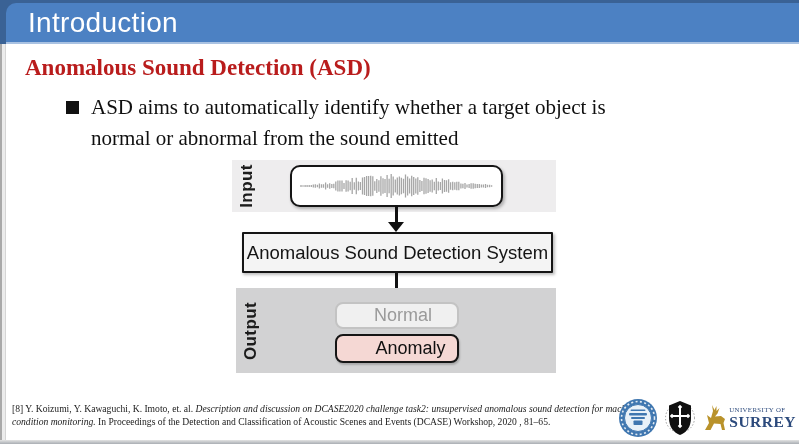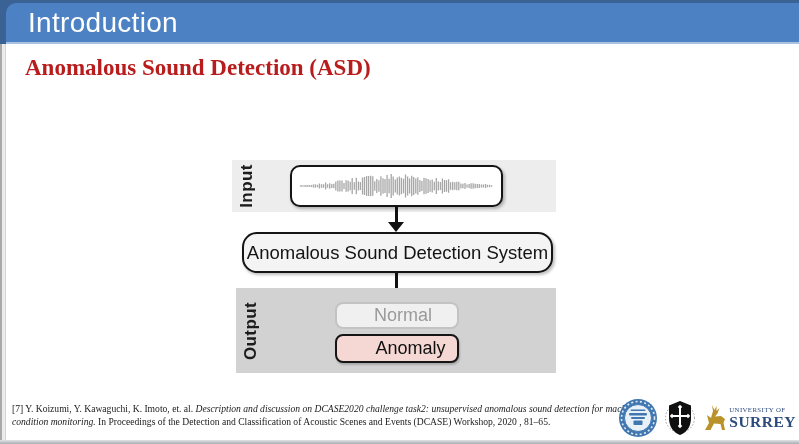--- a/index.html
+++ b/index.html
@@ -37,21 +37,21 @@
   .output-band { top:130px; height:85px; background:#d2d2d3; left:4px; width:320px; }
   .vlabel { position:absolute; left:5px; top:50%;
             transform:translateY(-50%) rotate(180deg);
             writing-mode:vertical-rl; font-size:17px; font-weight:600;
             color:#1c1c1c; letter-spacing:0.4px; }
   .wave-box { position:absolute; left:58px; top:5px; width:213px; height:42px;
               background:#ffffff; border:2.5px solid #151515; border-radius:10px;
               display:flex; align-items:center; justify-content:center;
               box-shadow:1.5px 2px 3px rgba(0,0,0,0.25); }
   .system-box { position:absolute; left:10px; top:74px; width:311px; height:41px;
-                background:#f4f4f4; border:2.5px solid #151515; border-radius:15px;
+                background:#f4f4f4; border:2.5px solid #151515; border-radius:1px;
                 display:flex; align-items:center; justify-content:center;
                 font-size:18.5px; color:#141414; white-space:nowrap;
                 box-shadow:1.5px 2px 3px rgba(0,0,0,0.25); }
   .arrow-line { position:absolute; width:3px; background:#111; left:163px; }
   .arrow-head { position:absolute; left:156px; width:0; height:0;
                 border-left:8.5px solid transparent; border-right:8.5px solid transparent;
                 border-top:10px solid #111; }
   .a1-line { top:47px; height:18px; }
   .a1-head { top:64px; }
   .a2-line { top:115px; height:20px; }
@@ -88,20 +88,27 @@
       <span class="header-title">Introduction</span>
     </div>
   </div>
   <div class="header-underline"></div>
 
   <div class="content">
     <div class="left-rail"></div>
 
     <h1 class="slide-title">Anomalous Sound Detection (ASD)</h1>
 
+    <div class="bullet-row">
+      <span class="bullet-square"></span>
+      <div class="bullet-text">
+        <div>ASD aims to automatically identify whether a target object is</div>
+        <div>normal or abnormal from the sound emitted</div>
+      </div>
+    </div>
 
     <div class="diagram">
       <div class="band input-band">
         <span class="vlabel">Input</span>
         <div class="wave-box">
           <svg id="waveform" width="196" height="30" viewBox="0 0 196 30">
               <path d="M2.0 14.0L2.0 16.0M4.0 14.2L4.0 15.8M6.1 14.1L6.1 15.9M8.1 13.9L8.1 16.1M10.2 14.0L10.2 16.0M12.3 13.9L12.3 16.1M14.3 13.5L14.3 16.5M16.3 13.2L16.3 16.8M18.4 13.8L18.4 16.2M20.4 12.5L20.4 17.5M22.5 13.3L22.5 16.7M24.5 13.2L24.5 16.8M26.6 11.4L26.6 18.6M28.6 13.2L28.6 16.8M30.7 12.2L30.7 17.8M32.8 12.9L32.8 17.1M34.8 12.7L34.8 17.3M36.8 10.6L36.8 19.4M38.9 9.4L38.9 20.6M40.9 9.4L40.9 20.6M43.0 9.4L43.0 20.6M45.0 11.9L45.0 18.1M47.1 9.3L47.1 20.7M49.1 9.6L49.1 20.4M51.2 10.8L51.2 19.2M53.2 7.0L53.2 23.0M55.3 11.2L55.3 18.8M57.3 6.8L57.3 23.2M59.4 10.4L59.4 19.6M61.4 11.0L61.4 19.0M63.5 6.5L63.5 23.5M65.5 6.1L65.5 23.9M67.6 5.1L67.6 24.9M69.6 5.1L69.6 24.9M71.7 4.8L71.7 25.2M73.8 5.2L73.8 24.8M75.8 10.3L75.8 19.7M77.8 7.9L77.8 22.1M79.9 9.2L79.9 20.8M81.9 5.2L81.9 24.8M84.0 7.3L84.0 22.7M86.0 7.9L86.0 22.1M88.1 3.9L88.1 26.1M90.1 7.7L90.1 22.3M92.2 3.1L92.2 26.9M94.2 5.6L94.2 24.4M96.3 8.5L96.3 21.5M98.3 6.4L98.3 23.6M100.4 5.5L100.4 24.5M102.4 6.8L102.4 23.2M104.5 7.8L104.5 22.2M106.5 3.5L106.5 26.5M108.6 5.5L108.6 24.5M110.6 7.5L110.6 22.5M112.7 4.8L112.7 25.2M114.7 5.9L114.7 24.1M116.8 7.5L116.8 22.5M118.8 6.3L118.8 23.7M120.9 8.9L120.9 21.1M122.9 10.1L122.9 19.9M125.0 6.7L125.0 23.3M127.0 7.3L127.0 22.7M129.1 8.0L129.1 22.0M131.1 9.2L131.1 20.8M133.2 8.4L133.2 21.6M135.3 10.8L135.3 19.2M137.3 7.0L137.3 23.0M139.3 10.4L139.3 19.6M141.4 11.0L141.4 19.0M143.4 7.5L143.4 22.5M145.5 9.1L145.5 20.9M147.5 9.3L147.5 20.7M149.6 8.2L149.6 21.8M151.6 11.3L151.6 18.7M153.7 10.7L153.7 19.3M155.8 11.2L155.8 18.8M157.8 10.7L157.8 19.3M159.8 10.8L159.8 19.2M161.9 12.4L161.9 17.6M163.9 12.7L163.9 17.3M166.0 11.9L166.0 18.1M168.0 13.4L168.0 16.6M170.1 13.0L170.1 17.0M172.1 12.2L172.1 17.8M174.2 12.2L174.2 17.8M176.2 12.8L176.2 17.2M178.3 13.0L178.3 17.0M180.3 12.9L180.3 17.1M182.4 13.4L182.4 16.6M184.4 13.5L184.4 16.5M186.5 13.1L186.5 16.9M188.5 13.8L188.5 16.2M190.6 13.7L190.6 16.3M192.6 14.2L192.6 15.8" stroke="#a6a6a6" stroke-width="1.3" fill="none"></path>
             </svg>
         </div>
       </div>
@@ -117,21 +124,21 @@
       <div class="arrow-head a2-head"></div>
 
       <div class="band output-band">
         <span class="vlabel">Output</span>
         <div class="normal-box">Normal</div>
         <div class="anomaly-box">Anomaly</div>
       </div>
     </div>
 
     <div class="citation">
-      <span>[7] Y. Koizumi, Y. Kawaguchi, K. Imoto, et. al. </span><i>Description and discussion on DCASE2020 challenge task2: unsupervised anomalous sound detection for machine condition monitoring.</i><span> In Proceedings of the Detection and Classification of Acoustic Scenes and Events (DCASE) Workshop, 2020 , 81–65.</span>
+      <span>[8] Y. Koizumi, Y. Kawaguchi, K. Imoto, et. al. </span><i>Description and discussion on DCASE2020 challenge task2: unsupervised anomalous sound detection for machine condition monitoring.</i><span> In Proceedings of the Detection and Classification of Acoustic Scenes and Events (DCASE) Workshop, 2020 , 81–65.</span>
     </div>
 
     <div class="logo-row">
       <svg width="40" height="40" viewBox="0 0 40 40">
         <circle cx="20" cy="20" r="19" fill="#4077b0"></circle>
         <circle cx="20" cy="20" r="16.5" fill="none" stroke="#ffffff" stroke-width="1.6" stroke-dasharray="2 2.4" opacity="0.85"></circle>
         <circle cx="20" cy="20" r="13.5" fill="#e9f1f8"></circle>
         <circle cx="20" cy="20" r="13.5" fill="none" stroke="#4077b0" stroke-width="1"></circle>
         <rect x="11" y="15" width="18" height="2.6" rx="1" fill="#4077b0"></rect>
         <rect x="13" y="19" width="14" height="2" rx="1" fill="#4077b0"></rect>

